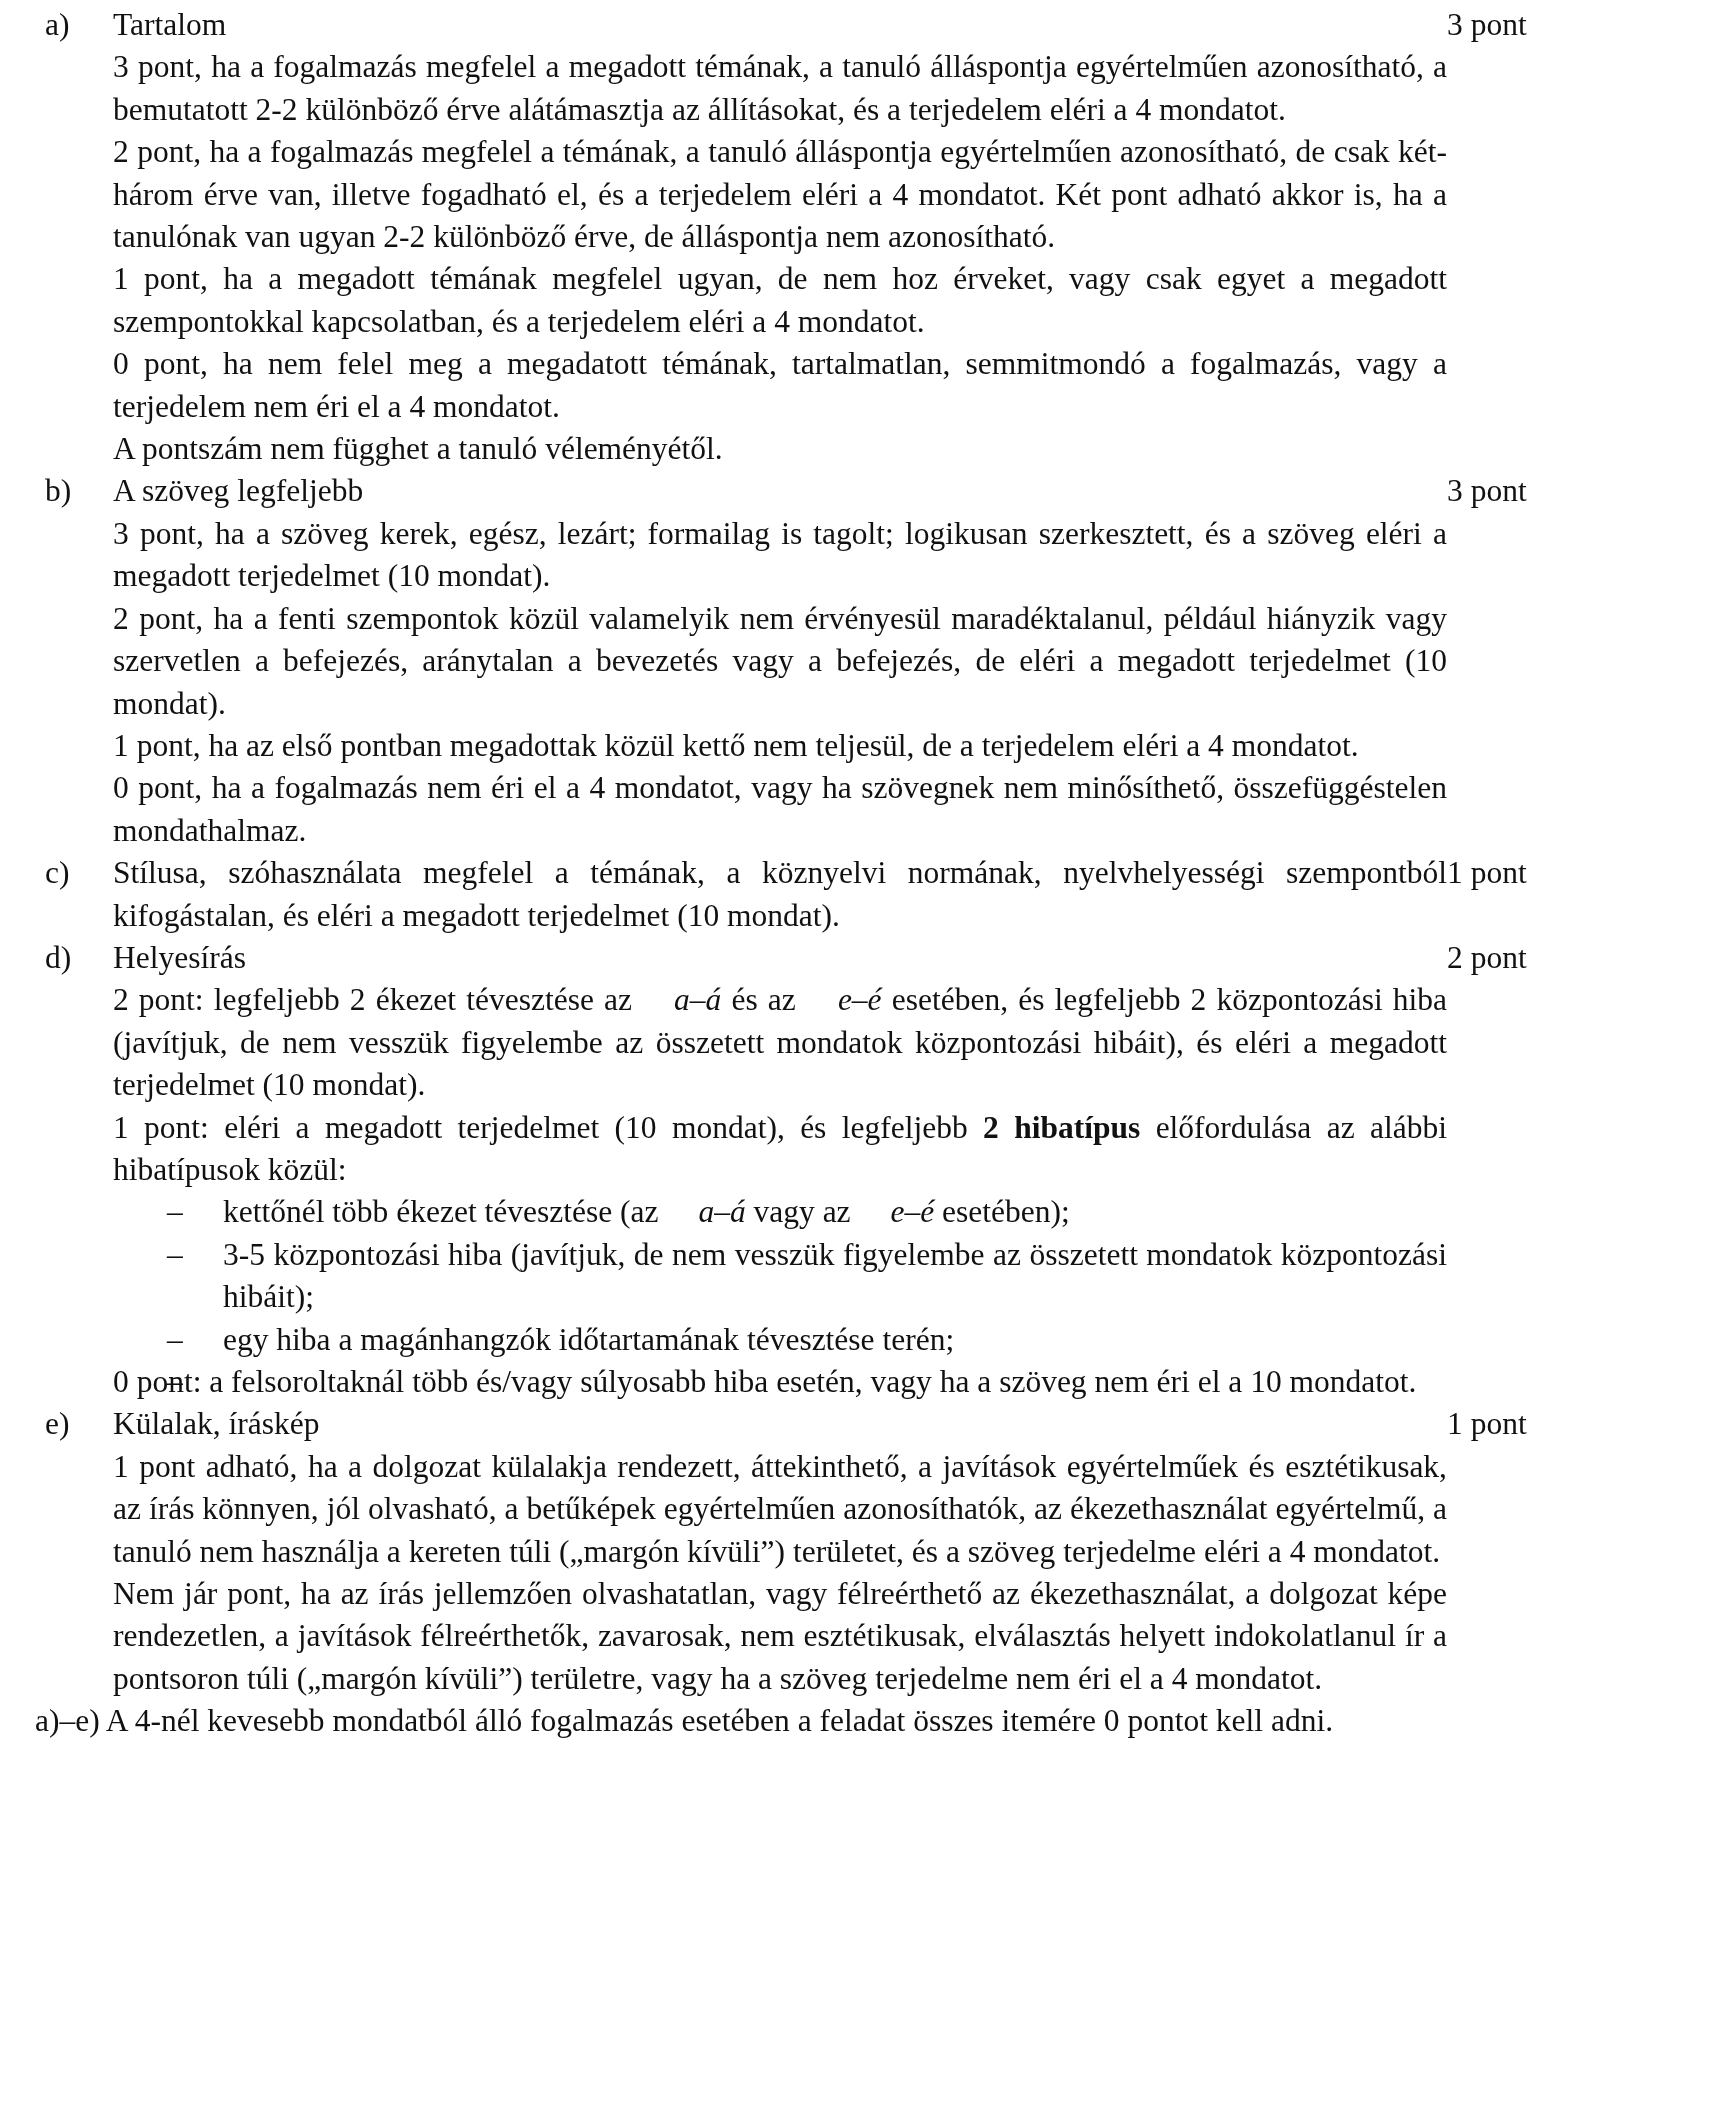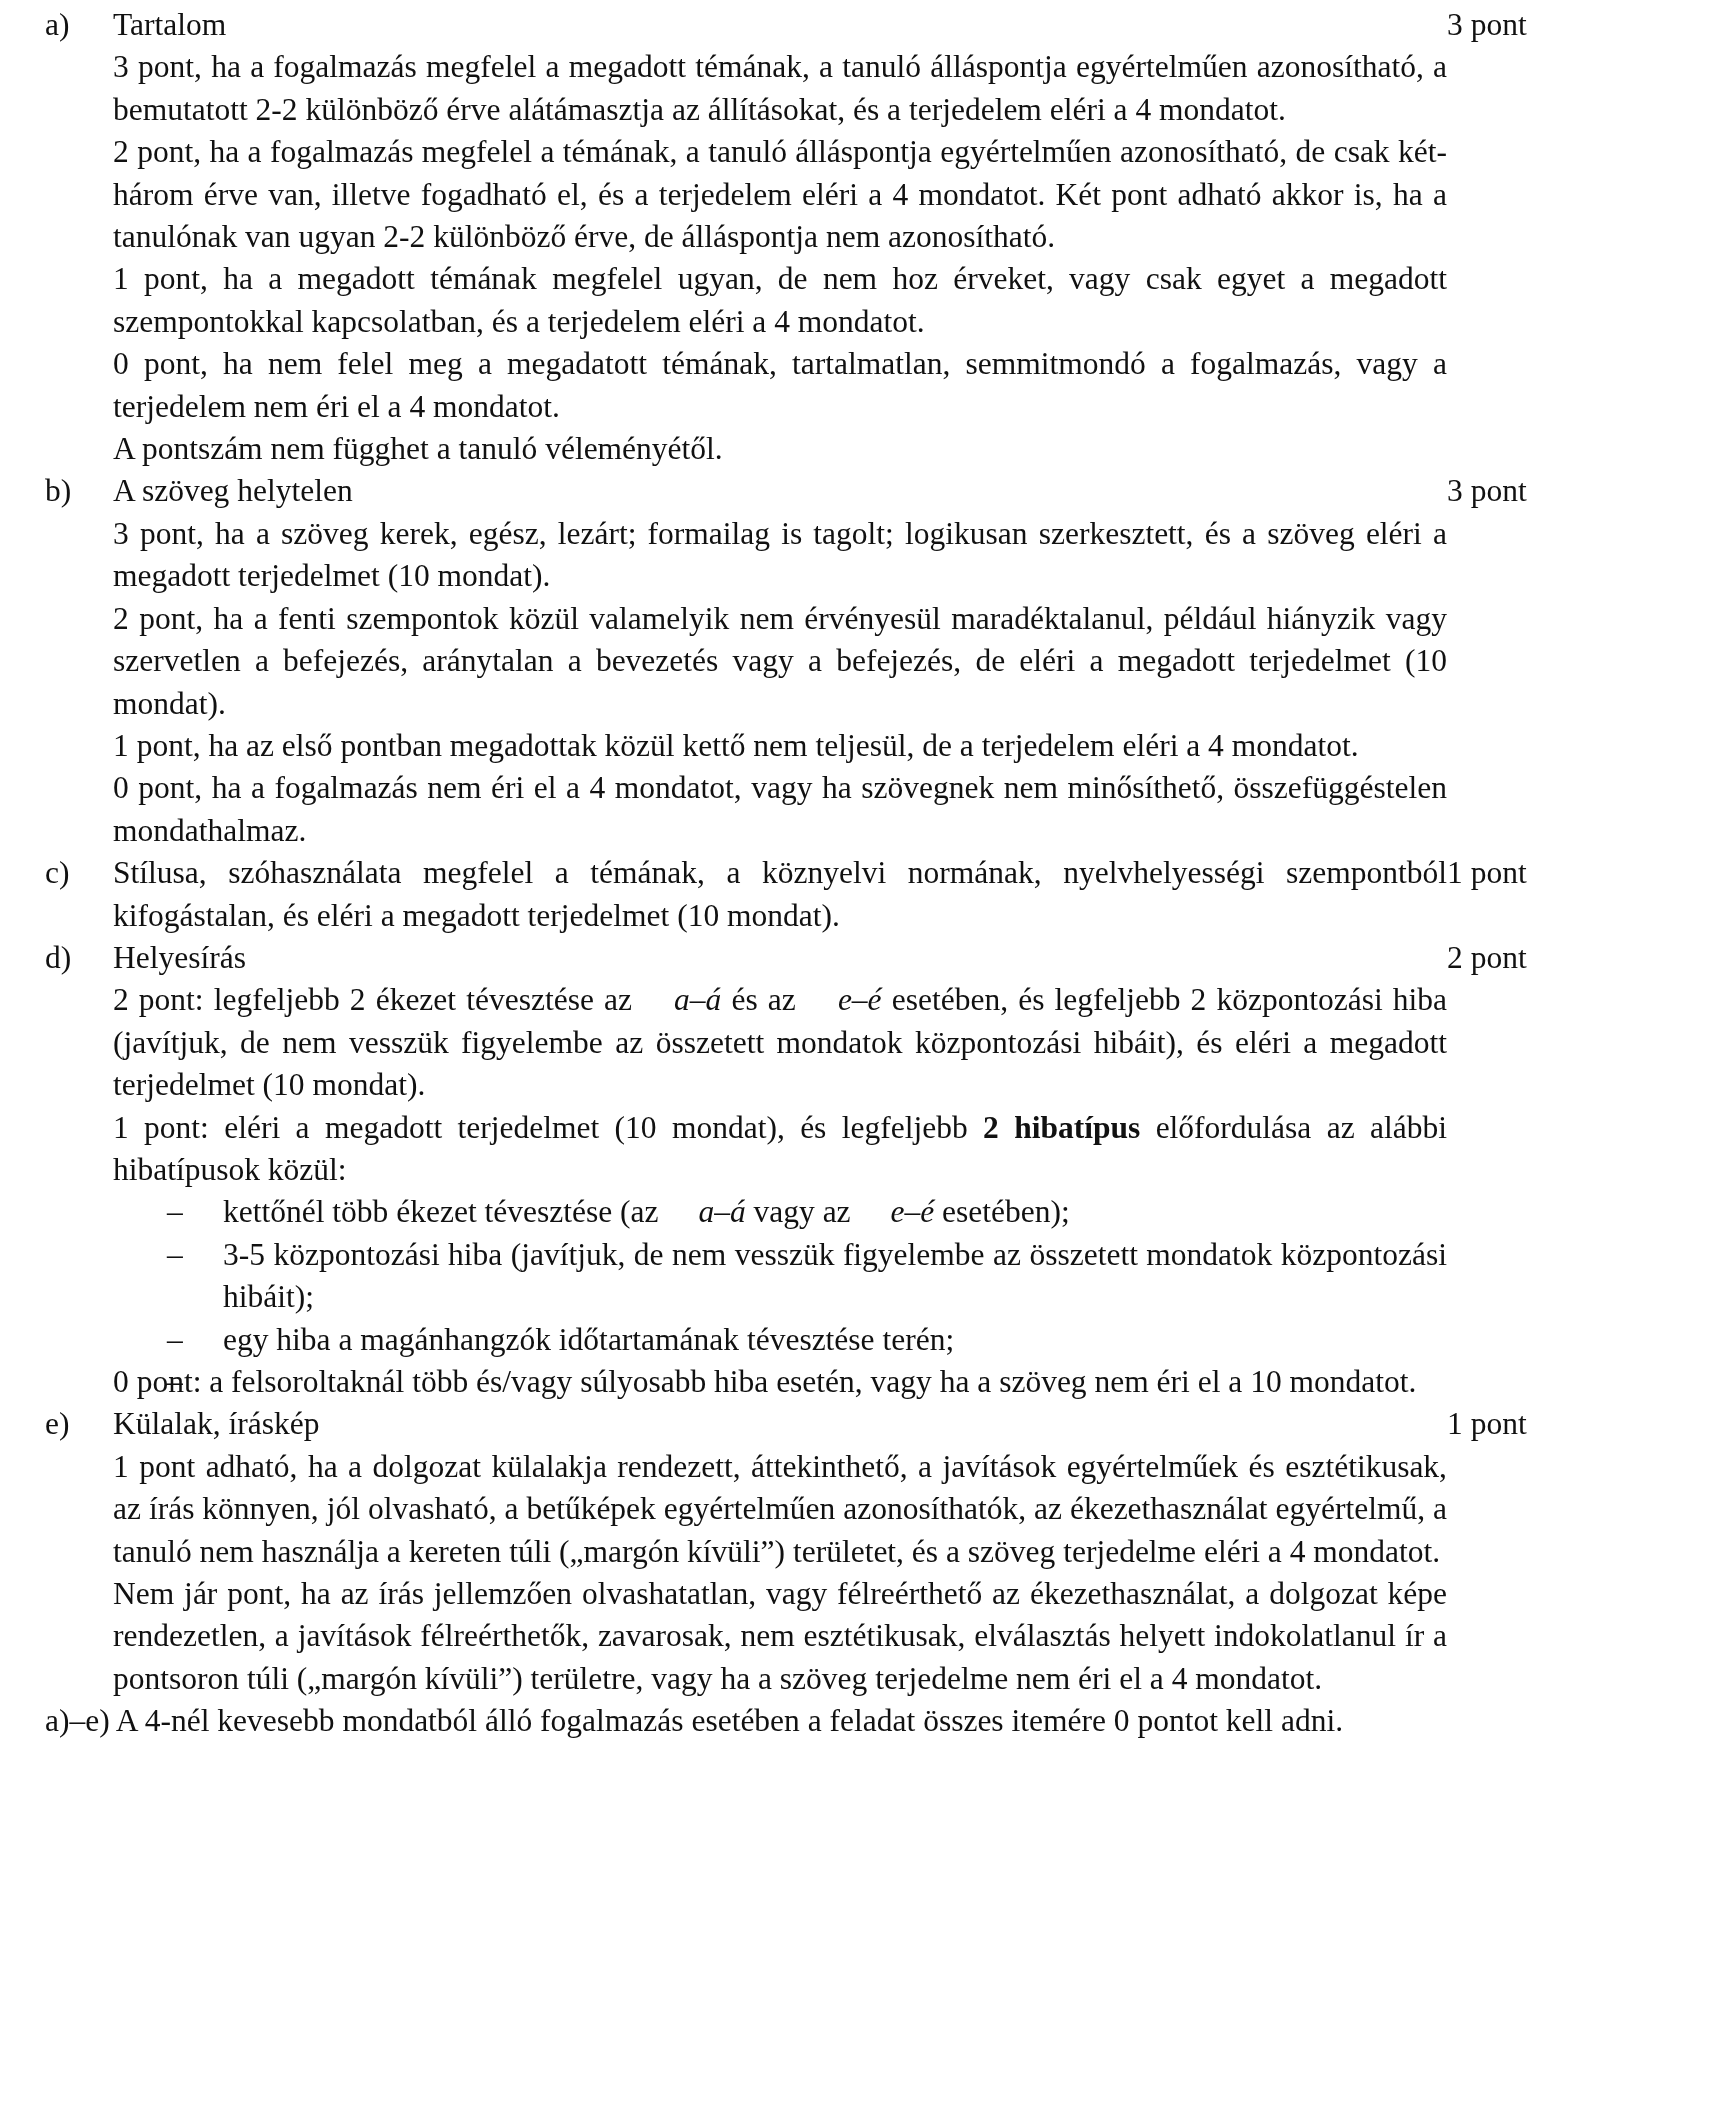--- a/index.html
+++ b/index.html
@@ -50,21 +50,21 @@
     text-align: justify;
     text-align-last: left;
   }
   .dash {
     position: absolute;
     left: 54px;
     top: 0;
   }
   .footer {
     position: relative;
-    padding-left: 45px;
+    padding-left: 35px;
     width: 1402px;
     text-align: justify;
     text-align-last: left;
     font-family: Liberation Serif, serif;
   }
   em { font-style: italic; margin-left: 32px; }
   strong { font-weight: bold; }
 </style>
 </head>
 <body>
@@ -80,21 +80,21 @@
     <div class="row para">3 pont, ha a fogalmazás megfelel a megadott témának, a tanuló álláspontja egyértelműen azonosítható, a bemutatott 2-2 különböző érve alátámasztja az állításokat, és a terjedelem eléri a 4 mondatot.</div>
     <div class="row para">2 pont, ha a fogalmazás megfelel a témának, a tanuló álláspontja egyértelműen azonosítható, de csak két-három érve van, illetve fogadható el, és a terjedelem eléri a 4 mondatot. Két pont adható akkor is, ha a tanulónak van ugyan 2-2 különböző érve, de álláspontja nem azonosítható.</div>
     <div class="row para">1 pont, ha a megadott témának megfelel ugyan, de nem hoz érveket, vagy csak egyet a megadott szempontokkal kapcsolatban, és a terjedelem eléri a 4 mondatot.</div>
     <div class="row para">0 pont, ha nem felel meg a megadatott témának, tartalmatlan, semmitmondó a fogalmazás, vagy a terjedelem nem éri el a 4 mondatot.</div>
     <div class="row para">A pontszám nem függhet a tanuló véleményétől.</div>
   </div>
 
   <div class="section">
     <div class="row title">
       <span class="label">b)</span>
-      <span>A szöveg helytelen</span>
+      <span>A szöveg legfeljebb</span>
       <span class="points">3 pont</span>
     </div>
     <div class="row para">3 pont, ha a szöveg kerek, egész, lezárt; formailag is tagolt; logikusan szerkesztett, és a szöveg eléri a megadott terjedelmet (10 mondat).</div>
     <div class="row para">2 pont, ha a fenti szempontok közül valamelyik nem érvényesül maradéktalanul, például hiányzik vagy szervetlen a befejezés, aránytalan a bevezetés vagy a befejezés, de eléri a megadott terjedelmet (10 mondat).</div>
     <div class="row para">1 pont, ha az első pontban megadottak közül kettő nem teljesül, de a terjedelem eléri a 4 mondatot.</div>
     <div class="row para">0 pont, ha a fogalmazás nem éri el a 4 mondatot, vagy ha szövegnek nem minősíthető, összefüggéstelen mondathalmaz.</div>
   </div>
 
   <div class="section">
     <div class="row para">

